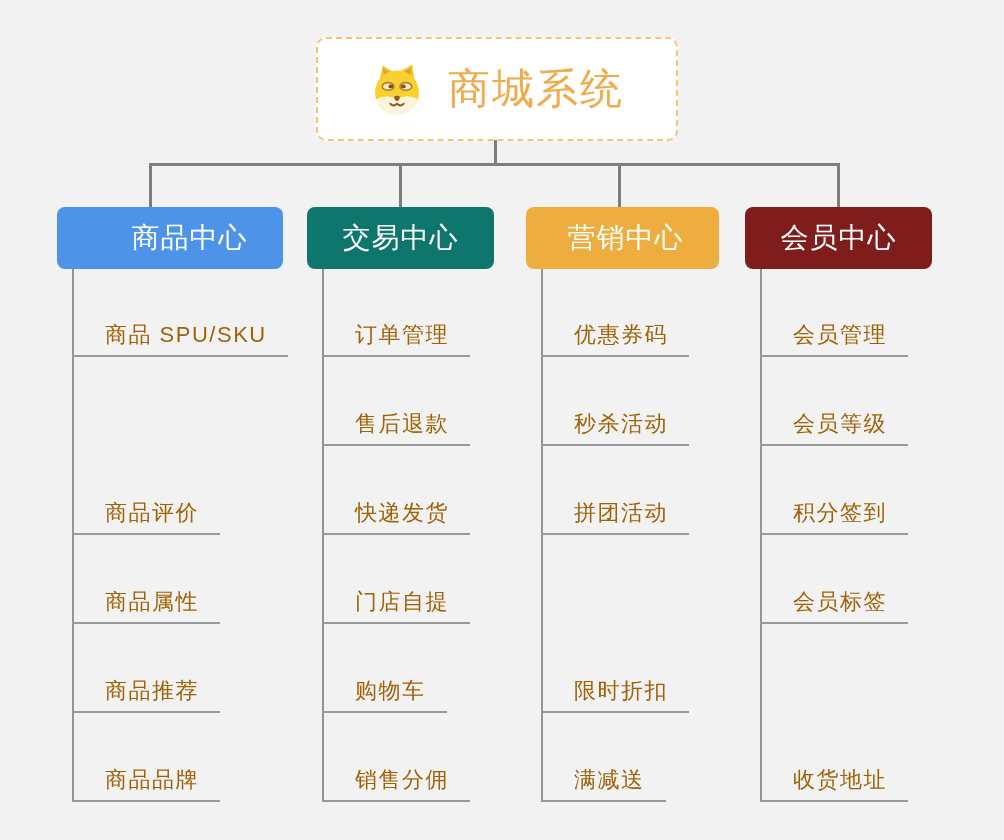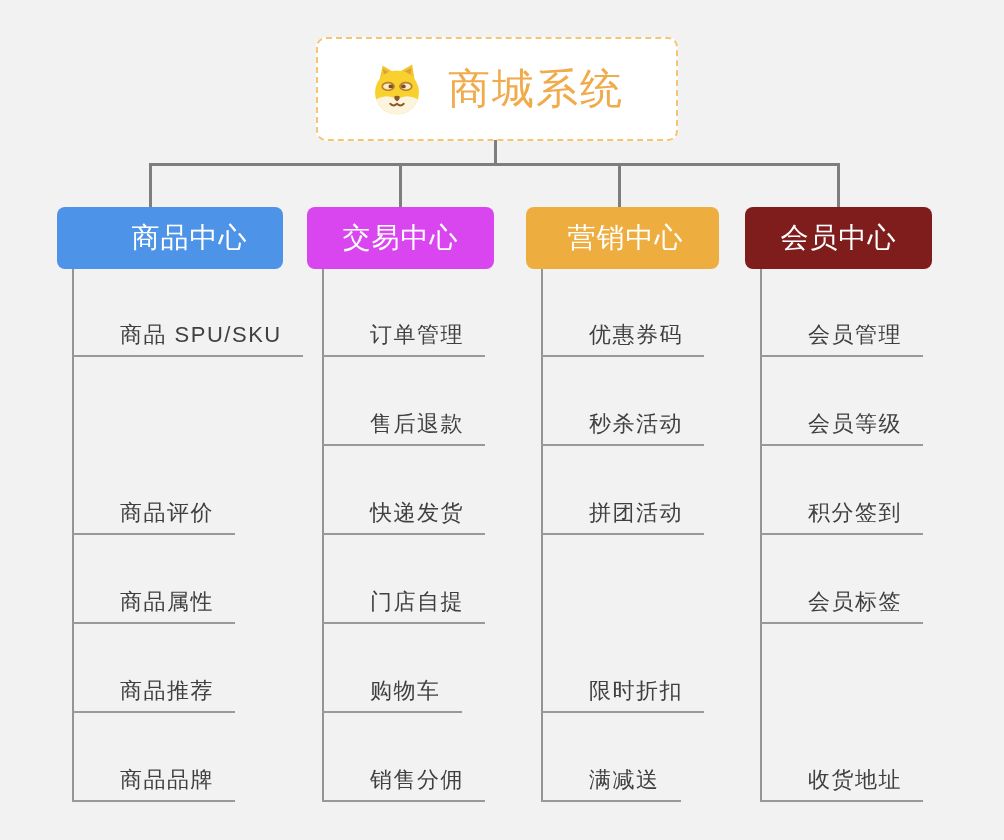--- a/index.html
+++ b/index.html
@@ -26,24 +26,24 @@
   .c0{left:57px;} .c1{left:307px;} .c2{left:526px;} .c3{left:745px;}
 
   .branch{
     position:absolute;left:0;top:207px;width:187px;height:62px;
     border-radius:8px;display:flex;align-items:center;justify-content:center;
     color:#FFFFFF;font-size:28px;letter-spacing:1px;cursor:default;
   }
   .trunk{position:absolute;left:15px;top:269px;width:2px;height:533px;background:#949494;}
   .leaf{
     position:absolute;left:15px;
-    padding:0 21px 7px 48px;
+    padding:0 21px 7px 33px;
     border-bottom:2px solid #999999;
     font-size:22px;line-height:26px;letter-spacing:1.5px;
-    color:#404040;white-space:nowrap;
+    color:#a16207;white-space:nowrap;
   }
   .r0{top:322px}.r1{top:411px}.r2{top:500px}.r3{top:589px}.r4{top:678px}.r5{top:767px}
 </style>
 </head>
 <body>
 
 <div>
 
   <div class="root">
     <span style="display:flex;">
@@ -83,21 +83,21 @@
     </div>
     <div class="trunk"></div>
     <div class="leaf r0">商品 SPU/SKU</div>
     <div class="leaf r2">商品评价</div>
     <div class="leaf r3">商品属性</div>
     <div class="leaf r4">商品推荐</div>
     <div class="leaf r5">商品品牌</div>
   </div>
 
   <div class="col c1">
-    <div class="branch" style="background: #d946ef;">
+    <div class="branch" style="background: #0f766e;">
       <span>交易中心</span>
     </div>
     <div class="trunk"></div>
     <div class="leaf r0">订单管理</div>
     <div class="leaf r1">售后退款</div>
     <div class="leaf r2">快递发货</div>
     <div class="leaf r3">门店自提</div>
     <div class="leaf r4">购物车</div>
     <div class="leaf r5">销售分佣</div>
   </div>

